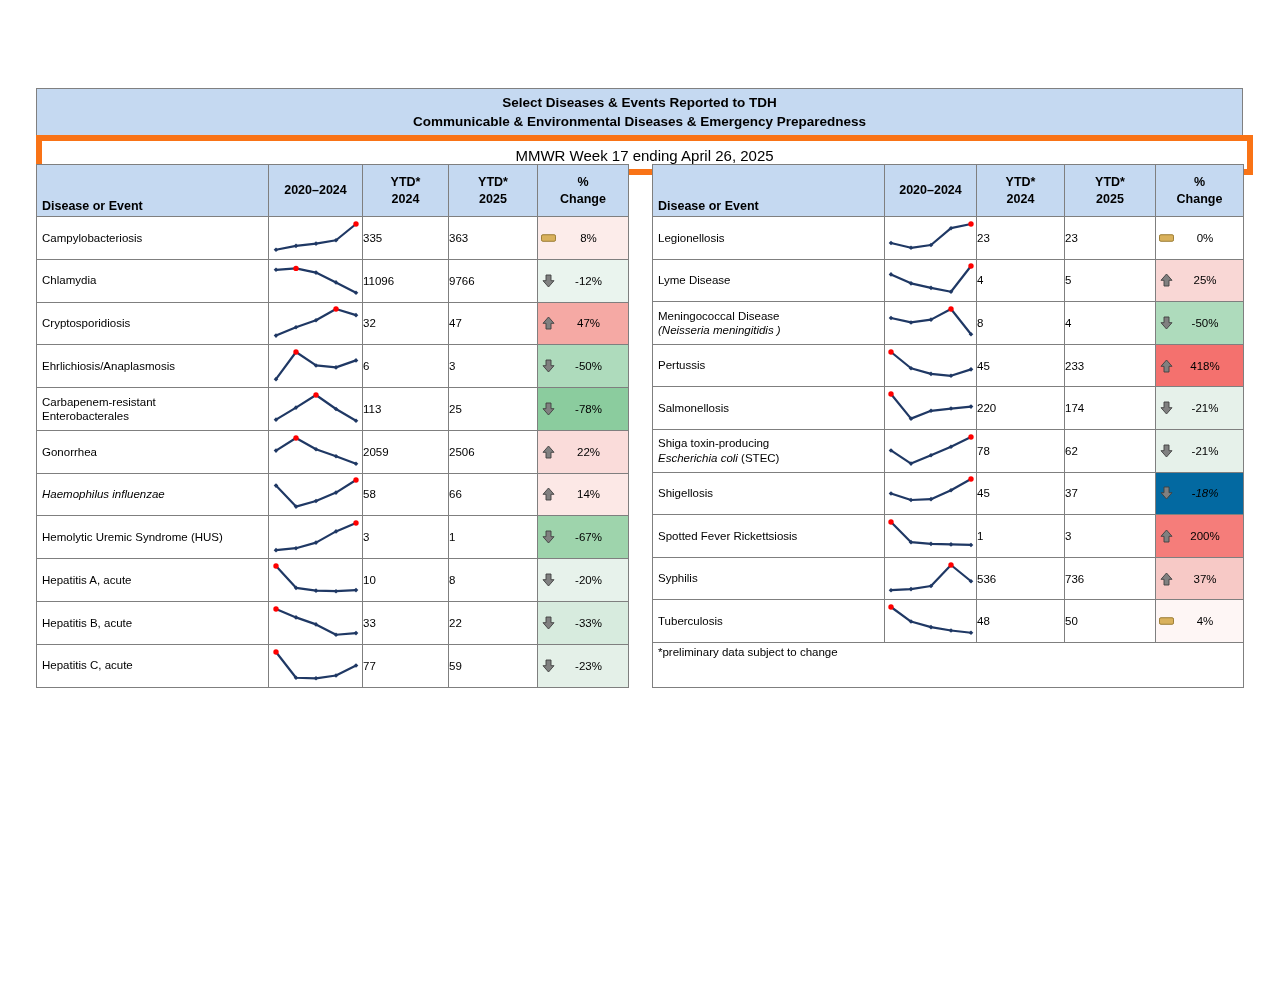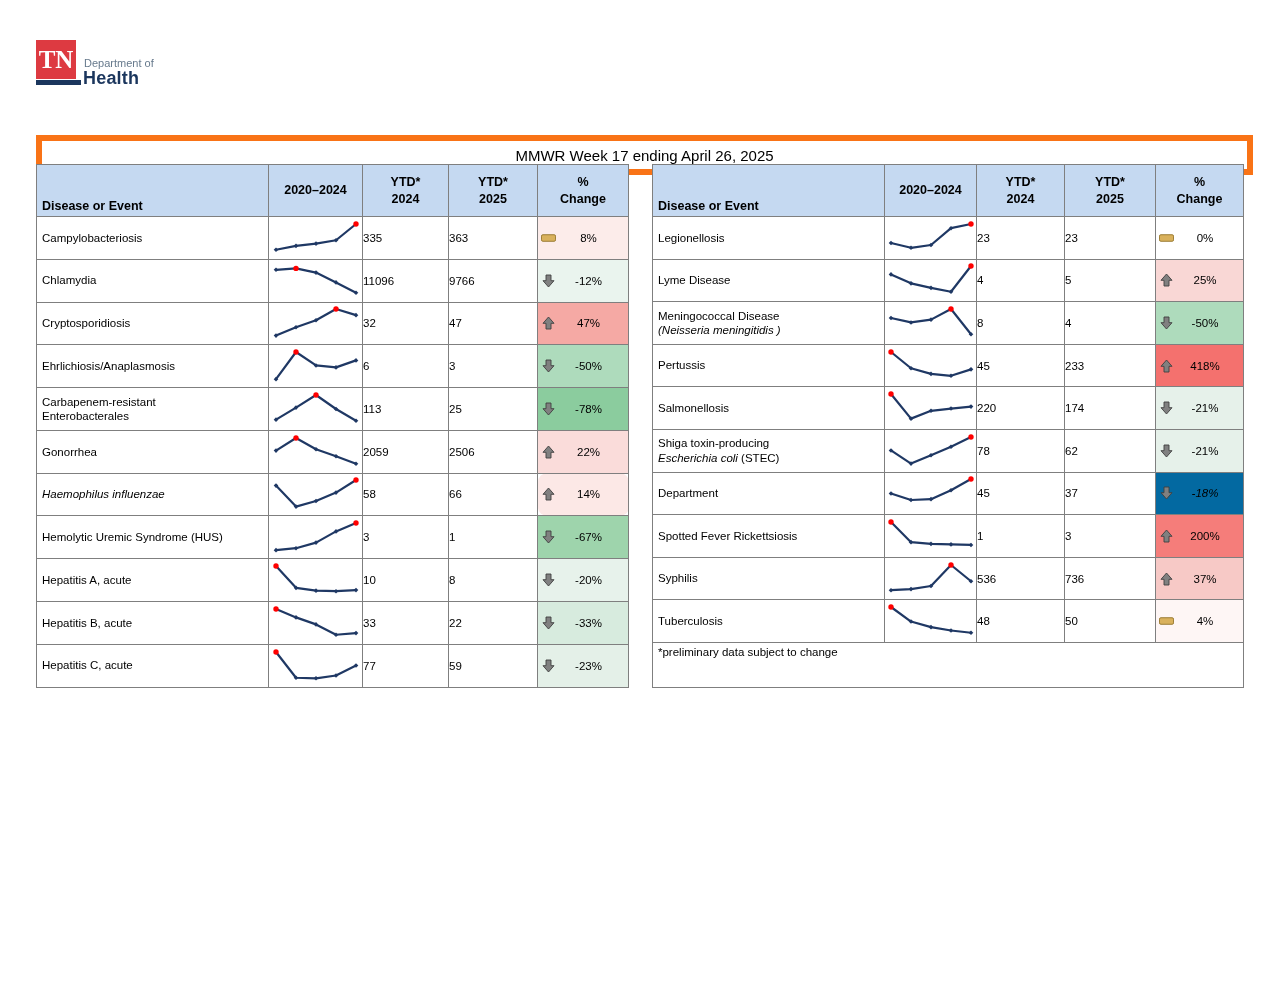--- a/index.html
+++ b/index.html
@@ -37,29 +37,25 @@
   .change-wrap{display:flex;align-items:center;height:100%;}
   .change-icon{margin-left:3px;width:15px;display:flex;justify-content:center;align-items:center;}
   .change-label{flex:1;text-align:center;padding-right:7px;}
   td.c-foot{vertical-align:top;padding:3px 5px;font-size:11.5px;}
 </style>
 </head>
 <body>
 
 <div class="page">
 
-  <div class="logo">
-    <div class="logo-square" style="background: rgb(221, 58, 65);">
-      <span>TN</span>
-    </div>
-    <div class="logo-bar" style="background: rgb(27, 54, 93);"></div>
-    <div class="logo-dept">Department of</div>
-    <div class="logo-health" style="color: rgb(27, 54, 93);">Health</div>
+
+  <div class="band-title">
+    <div>Select Diseases &amp; Events Reported to TDH</div>
+    <div>Communicable &amp; Environmental Diseases &amp; Emergency Preparedness</div>
   </div>
-
 
   <div class="band-sub">
     <span>MMWR Week 17 ending April 26, 2025</span>
   </div>
 
   <div class="tables">
 
     <table>
       <colgroup>
           <col style="width:232px">
@@ -235,21 +231,21 @@
                 <polyline points="5,9.600000000000001 25,30.6 45,25.000000000000004 65,16.6 85,4" fill="none" stroke="#1f3864" stroke-width="2.2" stroke-linejoin="round" stroke-linecap="round"></polyline>
                 <path d="M 5 7.300000000000002 L 7.3 9.600000000000001 L 5 11.900000000000002 L 2.7 9.600000000000001 Z" fill="#1f3864"></path>
                 <path d="M 25 28.3 L 27.3 30.6 L 25 32.9 L 22.7 30.6 Z" fill="#1f3864"></path>
                 <path d="M 45 22.700000000000003 L 47.3 25.000000000000004 L 45 27.300000000000004 L 42.7 25.000000000000004 Z" fill="#1f3864"></path>
                 <path d="M 65 14.3 L 67.3 16.6 L 65 18.900000000000002 L 62.7 16.6 Z" fill="#1f3864"></path>
                 <circle cx="85" cy="4" r="2.7" fill="#ff0000"></circle>
               </svg>
             </td>
     <td class="c-num v2024">58</td>
     <td class="c-num v2025">66</td>
-    <td class="c-change" style="background: rgb(252, 232, 230); border-radius: 9px;">
+    <td class="c-change" style="background: rgb(252, 232, 230);">
       <div class="change-wrap">
         <span class="change-icon">
                   <svg width="13" height="14" viewBox="0 0 13 14">
                     <path d="M6.5 1 L12 7.3 H9 V13 H4 V7.3 H1 Z" fill="#808080" stroke="#3f3f3f" stroke-width="0.9"></path>
                   </svg>
                 </span>
         <span class="change-label">14%</span>
       </div>
     </td>
   </tr>
@@ -518,21 +514,21 @@
         <span class="change-icon">
                   <svg width="13" height="14" viewBox="0 0 13 14">
                     <path d="M6.5 13 L1 6.7 H4 V1 H9 V6.7 H12 Z" fill="#808080" stroke="#3f3f3f" stroke-width="0.9"></path>
                   </svg>
                 </span>
         <span class="change-label">-21%</span>
       </div>
     </td>
   </tr>
           <tr>
-    <td class="c-name"><span class="nm"><span>Department</span></span></td>
+    <td class="c-name"><span class="nm"><span>Shigellosis</span></span></td>
     <td class="c-spark">
               <svg width="90" height="36" viewBox="0 0 90 36">
                 <polyline points="5,18.560000000000002 25,25.000000000000004 45,24.160000000000004 65,15.200000000000001 85,4" fill="none" stroke="#1f3864" stroke-width="2.2" stroke-linejoin="round" stroke-linecap="round"></polyline>
                 <path d="M 5 16.26 L 7.3 18.560000000000002 L 5 20.860000000000003 L 2.7 18.560000000000002 Z" fill="#1f3864"></path>
                 <path d="M 25 22.700000000000003 L 27.3 25.000000000000004 L 25 27.300000000000004 L 22.7 25.000000000000004 Z" fill="#1f3864"></path>
                 <path d="M 45 21.860000000000003 L 47.3 24.160000000000004 L 45 26.460000000000004 L 42.7 24.160000000000004 Z" fill="#1f3864"></path>
                 <path d="M 65 12.900000000000002 L 67.3 15.200000000000001 L 65 17.5 L 62.7 15.200000000000001 Z" fill="#1f3864"></path>
                 <circle cx="85" cy="4" r="2.7" fill="#ff0000"></circle>
               </svg>
             </td>

